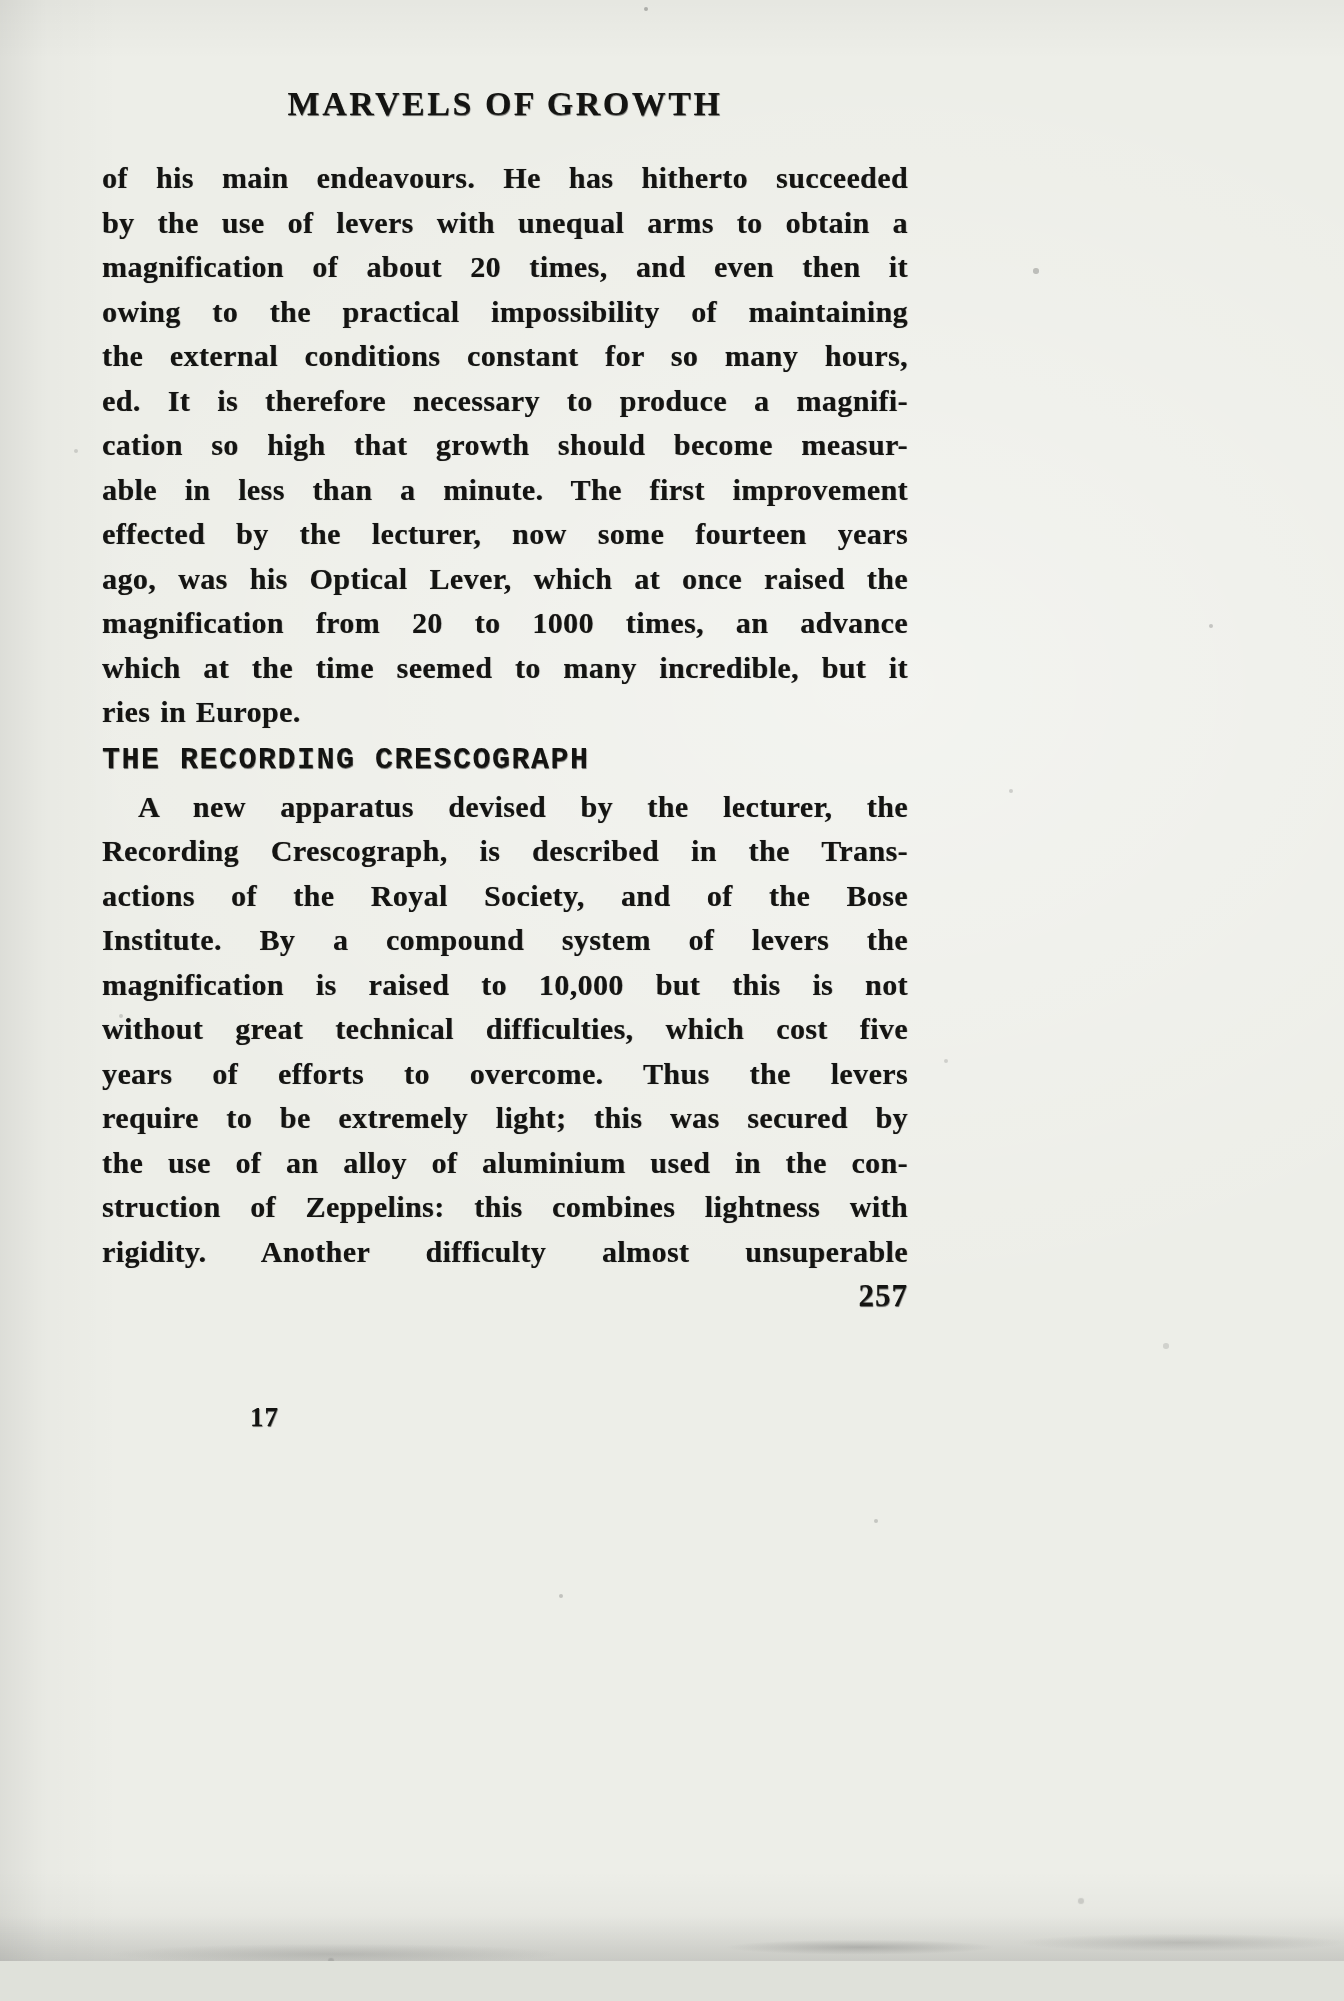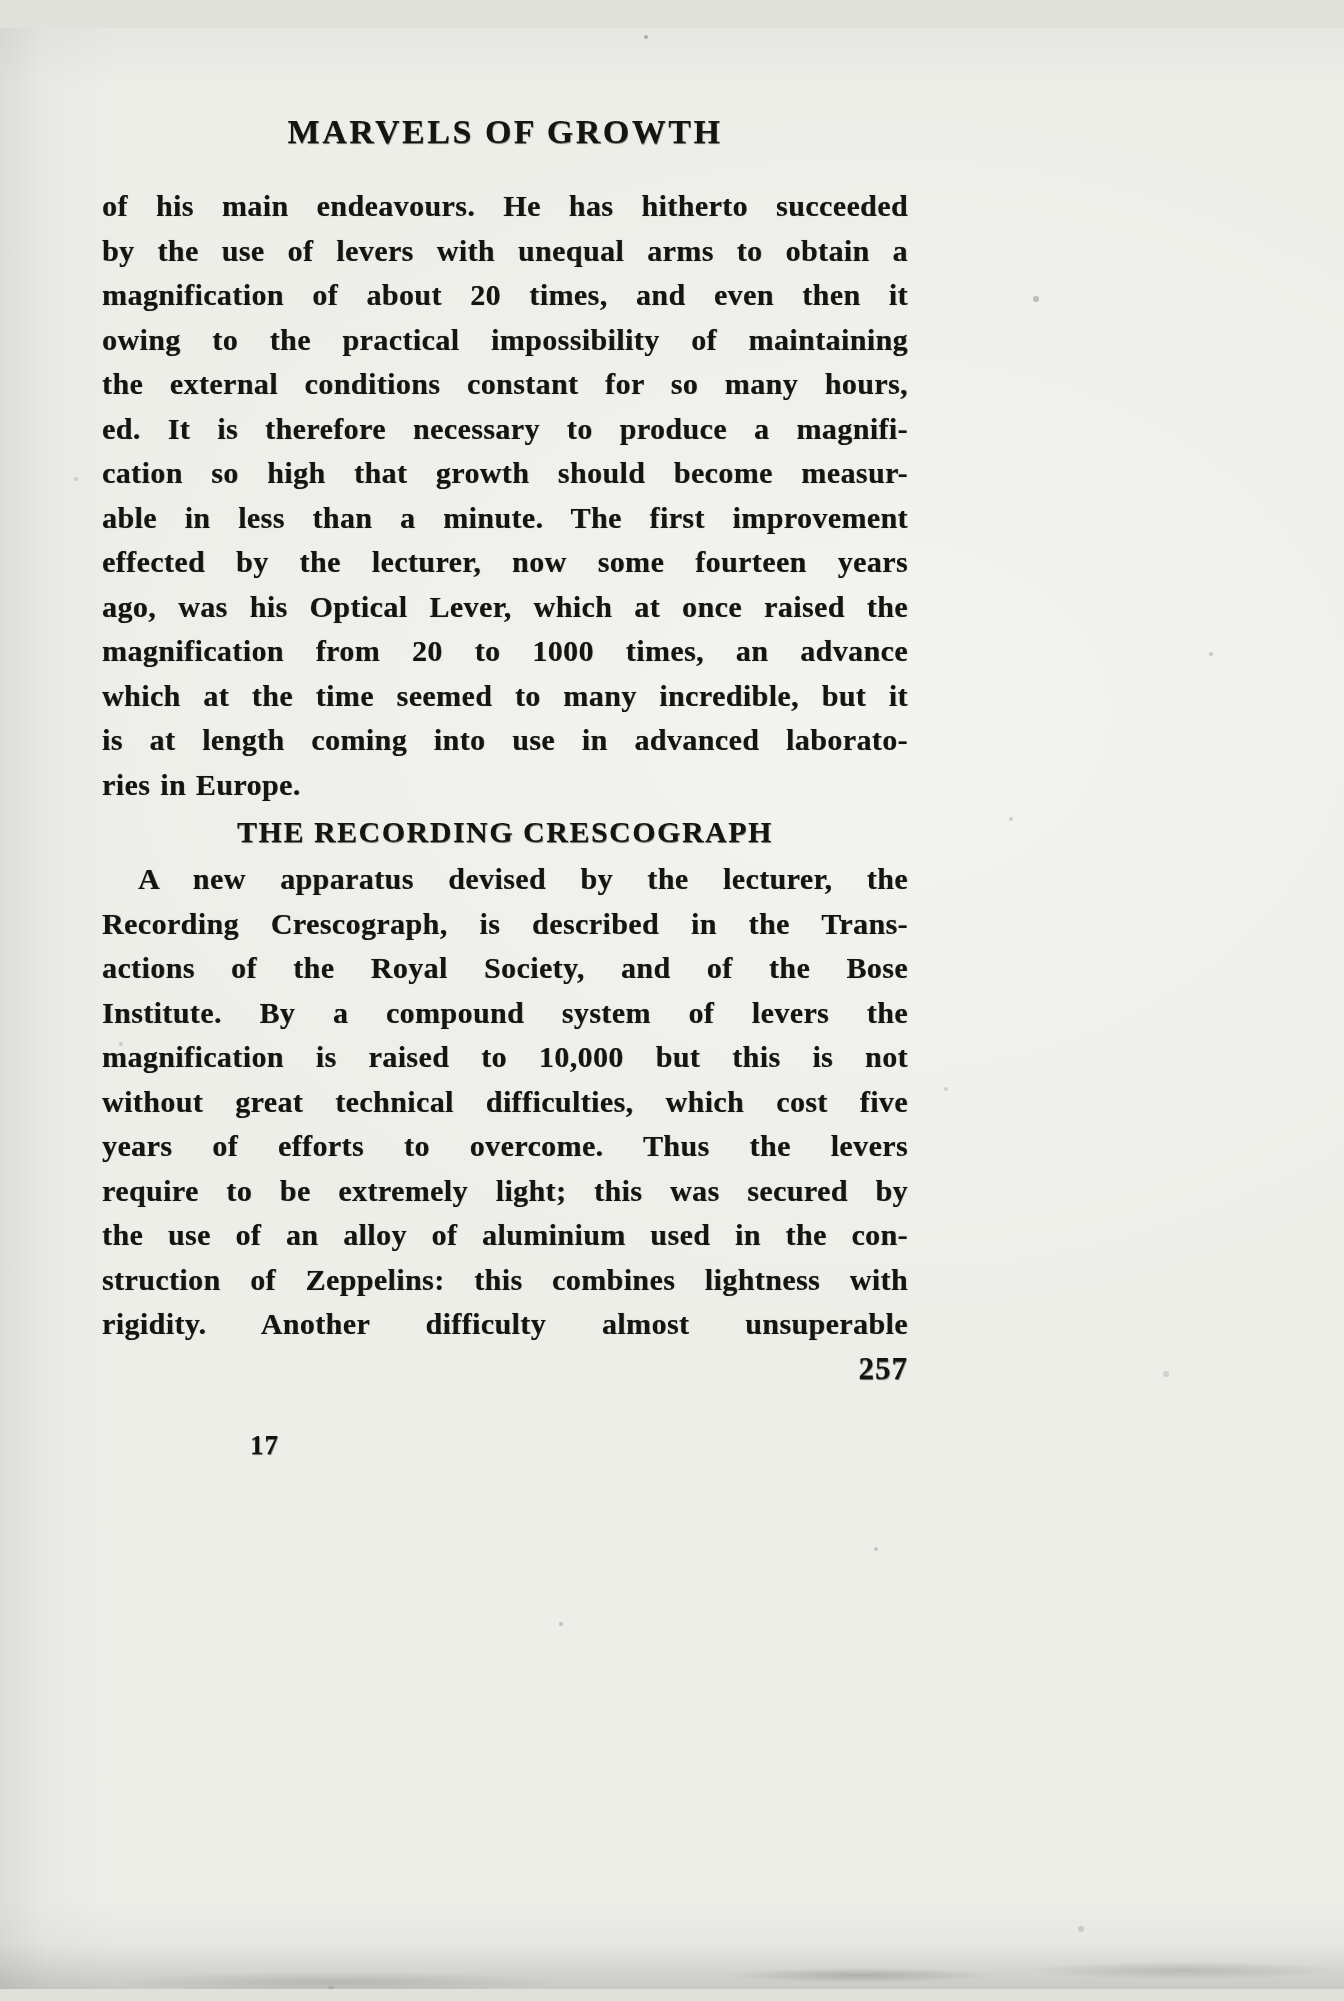--- a/index.html
+++ b/index.html
@@ -13,21 +13,20 @@
     height: 1961px;
     overflow: hidden;
     background:
       radial-gradient(ellipse 1200px 900px at 65% 35%, rgba(255,255,255,0.35), rgba(255,255,255,0) 70%),
       linear-gradient(90deg, rgba(0,0,0,0.07) 0px, rgba(0,0,0,0.02) 45px, rgba(0,0,0,0) 120px),
       linear-gradient(0deg, rgba(0,0,0,0.06) 0px, rgba(0,0,0,0.0) 90px),
       linear-gradient(180deg, rgba(0,0,0,0.03), rgba(0,0,0,0) 60px),
       #edeee8;
     font-family: "Liberation Serif", "DejaVu Serif", serif;
     color: #141412;
-    margin-top: 28px;
   }
   
   .speckles {
     position: absolute;
     top: 0; left: 0;
     width: 2px; height: 2px;
     background: transparent;
     border-radius: 50%;
     box-shadow:
       1035px 270px 0 2px rgba(40,40,40,0.25),
@@ -80,27 +79,28 @@
     white-space: normal;
     text-shadow: 0.4px 0.4px 0.7px rgba(0,0,0,0.5);
   }
   .para.para1 .line:last-child {
     text-align-last: left;
   }
   .para.para2 .line:first-child {
     text-indent: 36px;
   }
   .subhead {
-    text-align: center;
+    text-align: left;
     font-size: 30px;
     font-weight: 700;
     letter-spacing: 1.5px;
     line-height: 46px;
     margin: 2px 0 2px 0;
     text-shadow: 0.5px 0.5px 0.8px rgba(0,0,0,0.55);
+    font-family: Liberation Mono, monospace;
   }
   .pagenum {
     text-align: right;
     font-size: 31px;
     font-weight: 700;
     line-height: 40px;
     margin-top: 2px;
     letter-spacing: 1px;
     text-shadow: 0.6px 0.6px 0.9px rgba(0,0,0,0.6);
   }
@@ -127,21 +127,20 @@
         <div class="line">magnification of about 20 times, and even then it</div>
         <div class="line">owing to the practical impossibility of maintaining</div>
         <div class="line">the external conditions constant for so many hours,</div>
         <div class="line">ed.  It is therefore necessary to produce a magnifi-</div>
         <div class="line">cation so high that growth should become measur-</div>
         <div class="line">able in less than a minute.  The first improvement</div>
         <div class="line">effected by the lecturer, now some fourteen years</div>
         <div class="line">ago, was his Optical Lever, which at once raised the</div>
         <div class="line">magnification from 20 to 1000 times, an advance</div>
         <div class="line">which at the time seemed to many incredible, but it</div>
-        <div class="line">is at length coming into use in advanced laborato-</div>
         <div class="line">ries in Europe.</div>
       </div>
     <div class="subhead">THE RECORDING CRESCOGRAPH</div>
     <div class="para para2">
         <div class="line">A new apparatus devised by the lecturer, the</div>
         <div class="line">Recording Crescograph, is described in the Trans-</div>
         <div class="line">actions of the Royal Society, and of the Bose</div>
         <div class="line">Institute.  By a compound system of levers the</div>
         <div class="line">magnification is raised to 10,000 but this is not</div>
         <div class="line">without great technical difficulties, which cost five</div>

